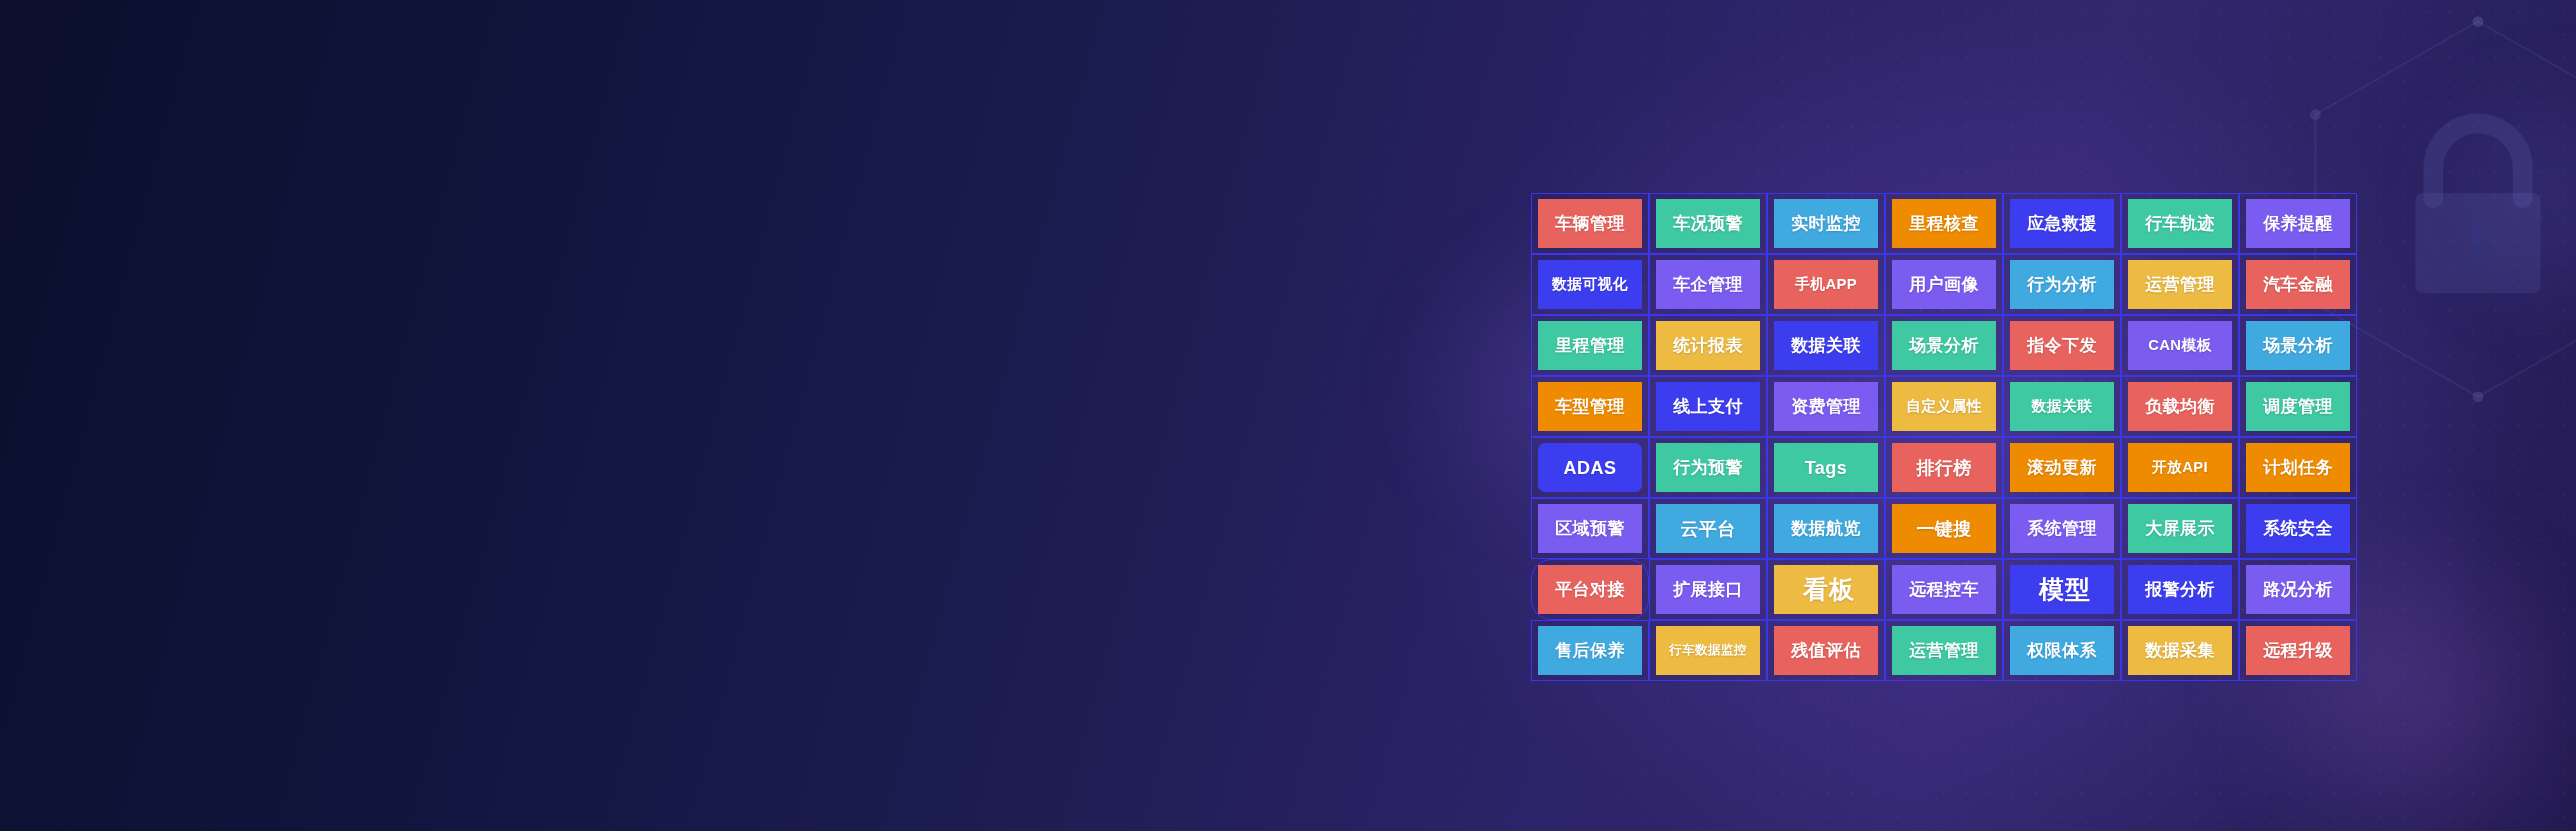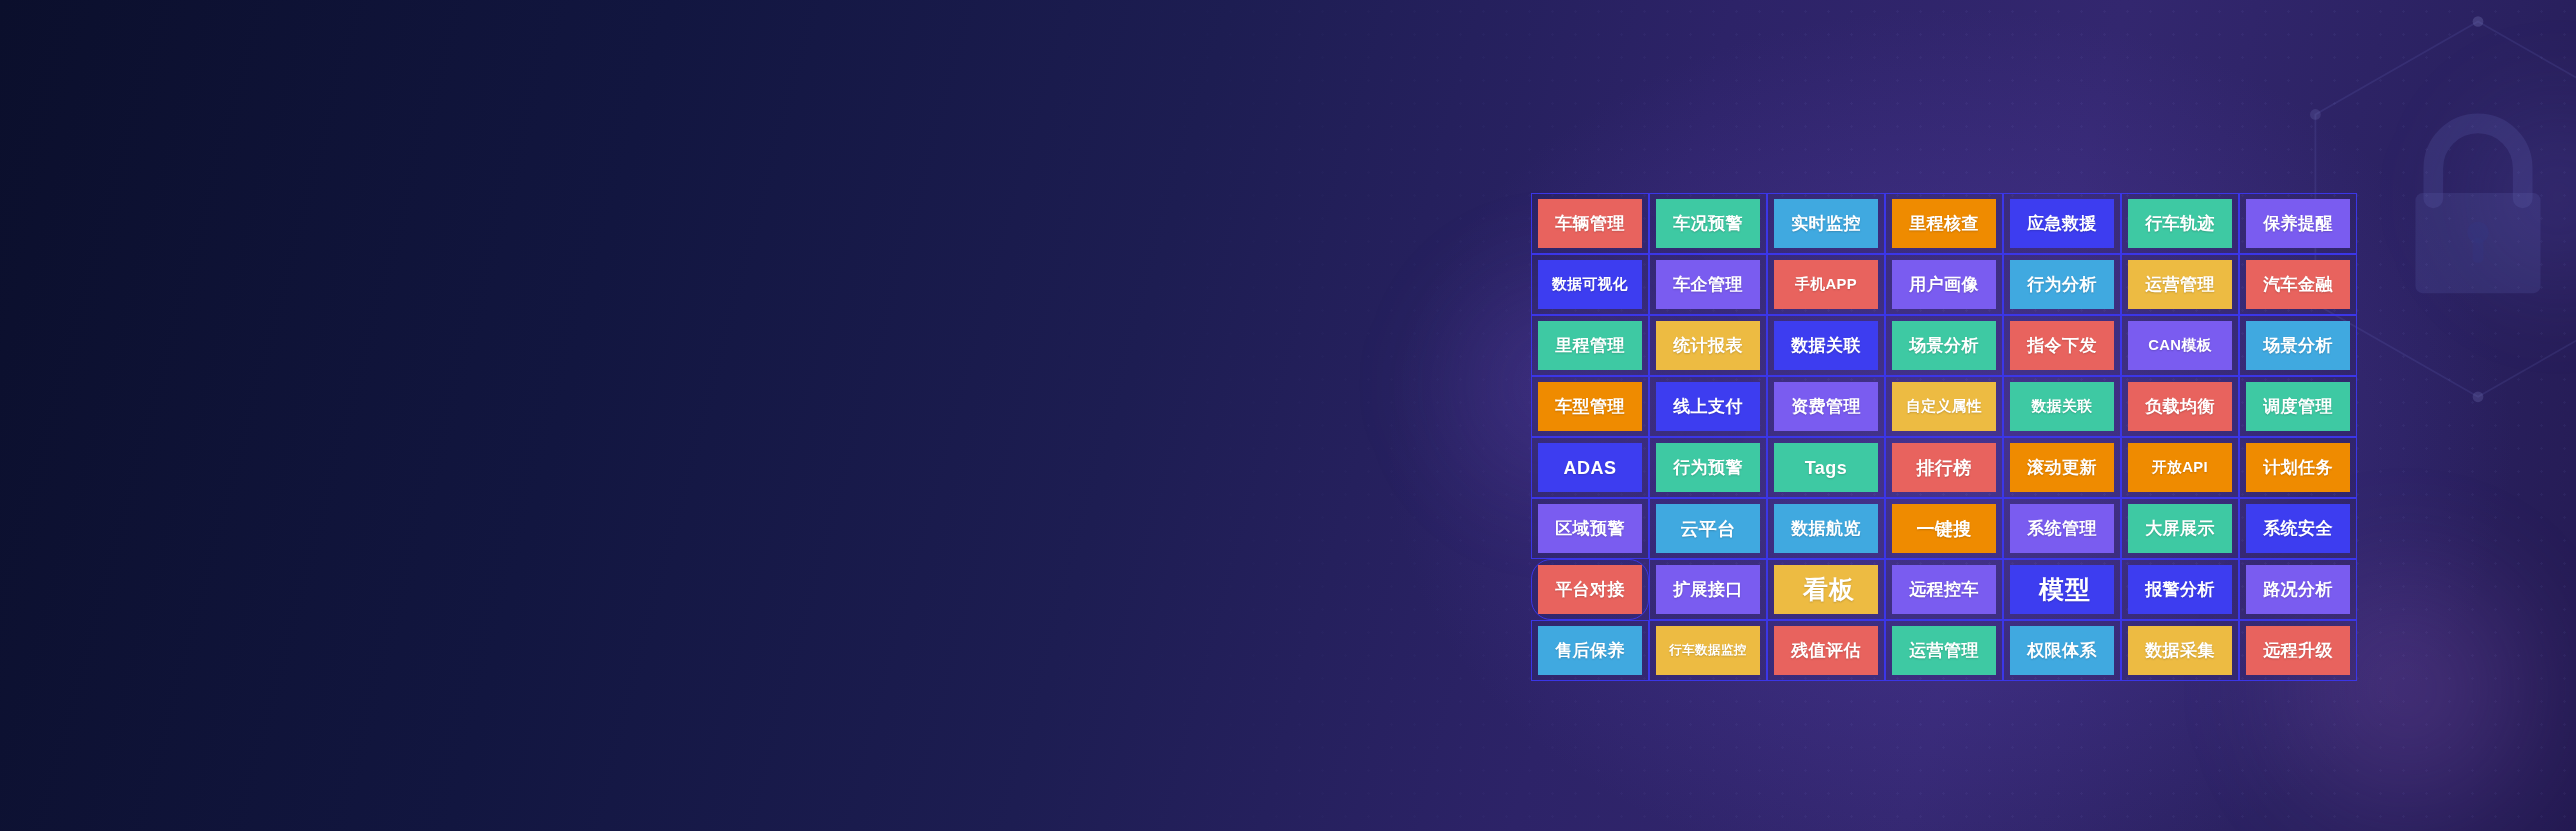--- a/index.html
+++ b/index.html
@@ -161,21 +161,21 @@
       <div class="cell" style="border-color: rgb(59, 54, 232);">
         <div class="tile len5" style="background: rgb(62, 201, 163);">数据关联</div>
       </div>
       <div class="cell" style="border-color: rgb(59, 54, 232);">
         <div class="tile len4" style="background: rgb(232, 99, 94);">负载均衡</div>
       </div>
       <div class="cell" style="border-color: rgb(59, 54, 232);">
         <div class="tile len4" style="background: rgb(62, 201, 163);">调度管理</div>
       </div>
       <div class="cell" style="border-color: rgb(59, 54, 232);">
-        <div class="tile lat" style="background: rgb(61, 61, 240);">ADAS</div>
+        <div class="tile lat" style="background: rgb(61, 61, 240); border-radius: 7px;">ADAS</div>
       </div>
       <div class="cell" style="border-color: rgb(59, 54, 232);">
         <div class="tile len4" style="background: rgb(62, 201, 163);">行为预警</div>
       </div>
       <div class="cell" style="border-color: rgb(59, 54, 232); align-items: flex-end;">
         <div class="tile lat" style="background: rgb(62, 201, 163);">Tags</div>
       </div>
       <div class="cell" style="border-color: rgb(59, 54, 232);">
         <div class="tile len3" style="background: rgb(232, 99, 94);">排行榜</div>
       </div>

